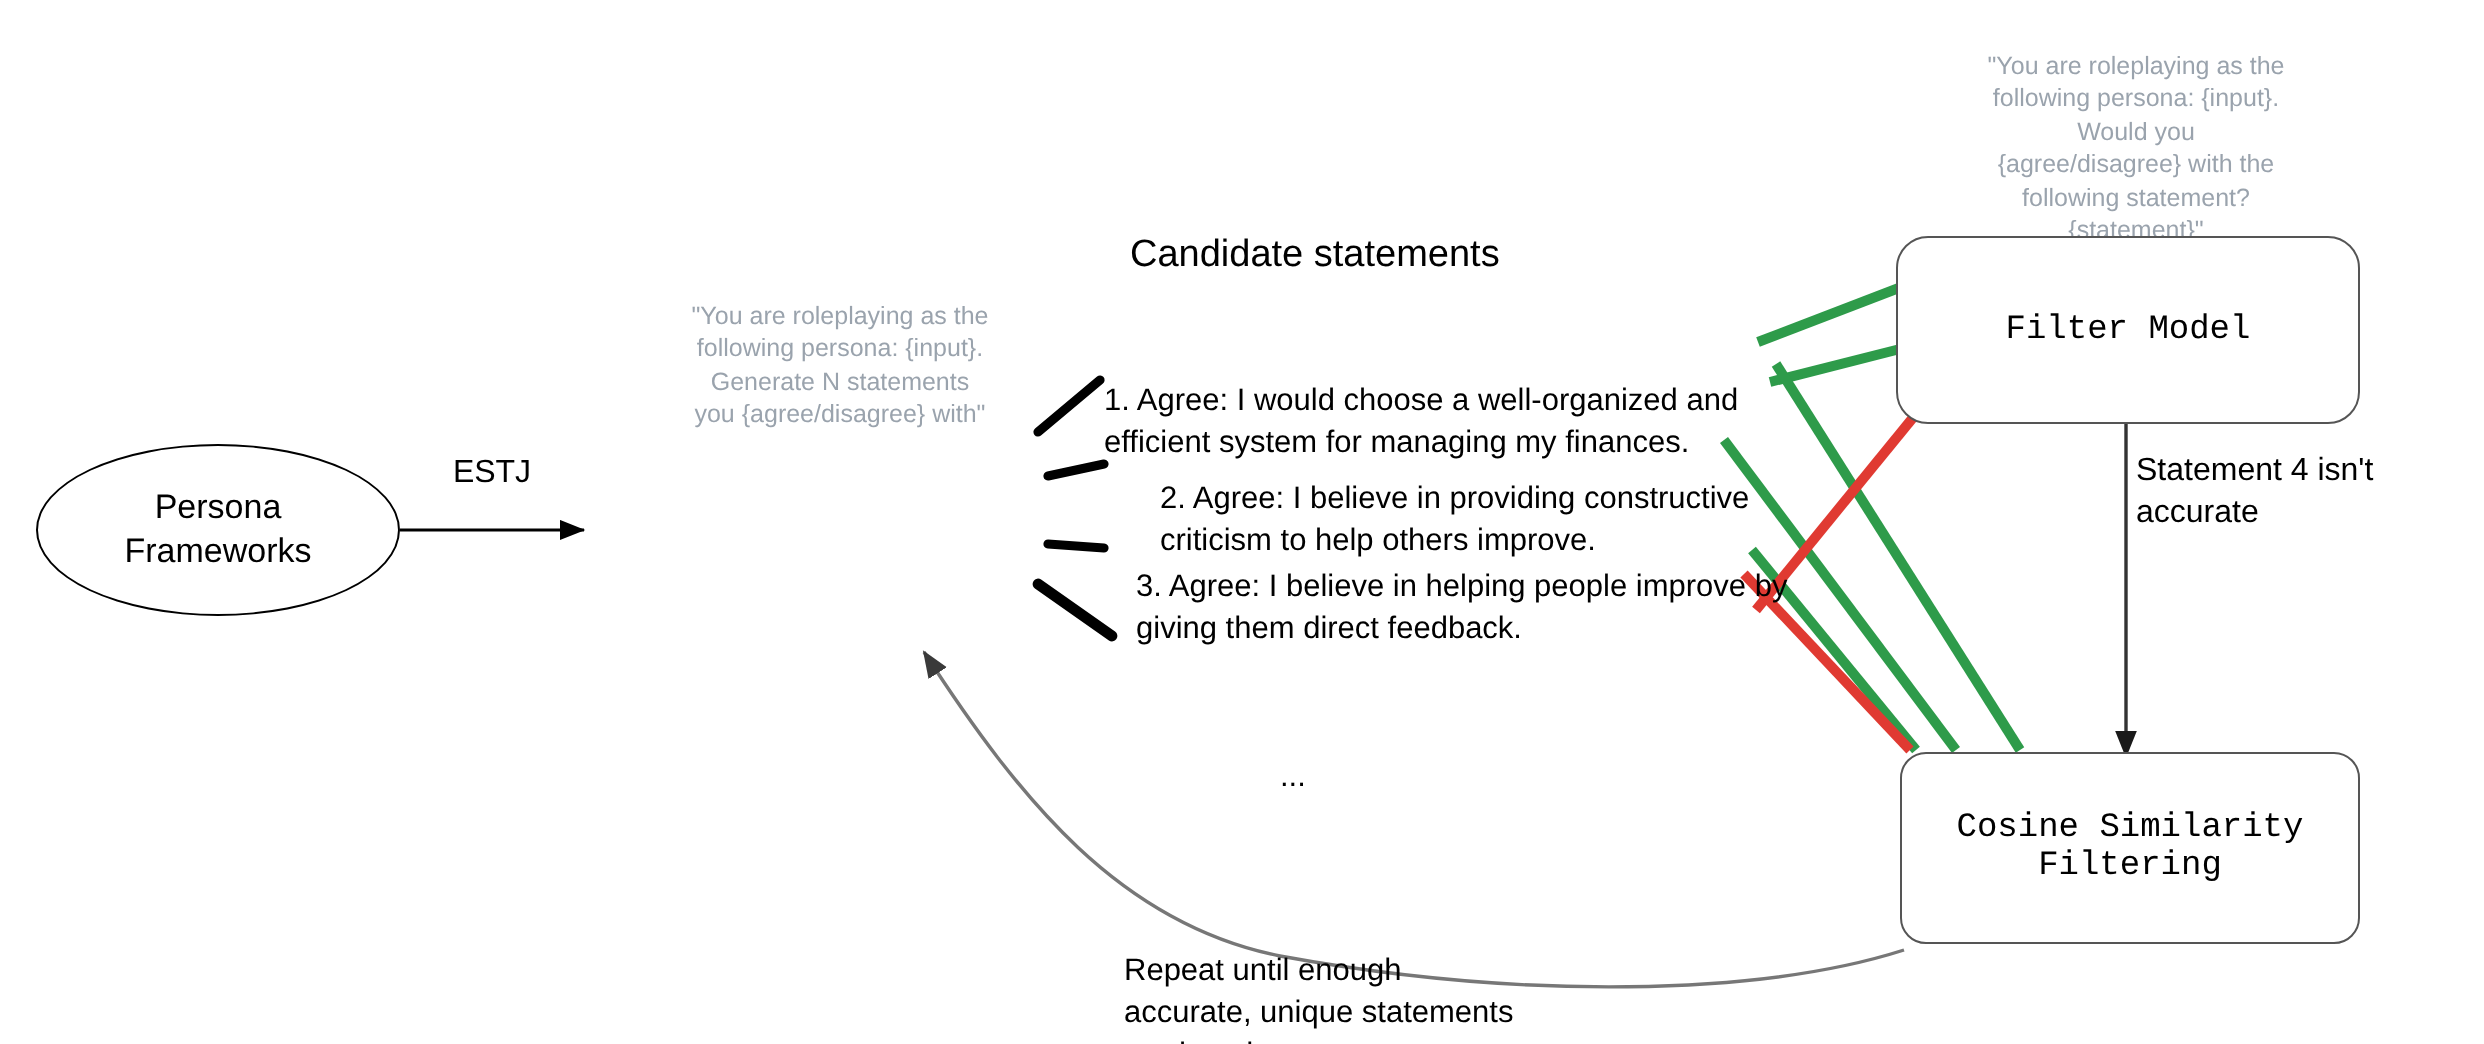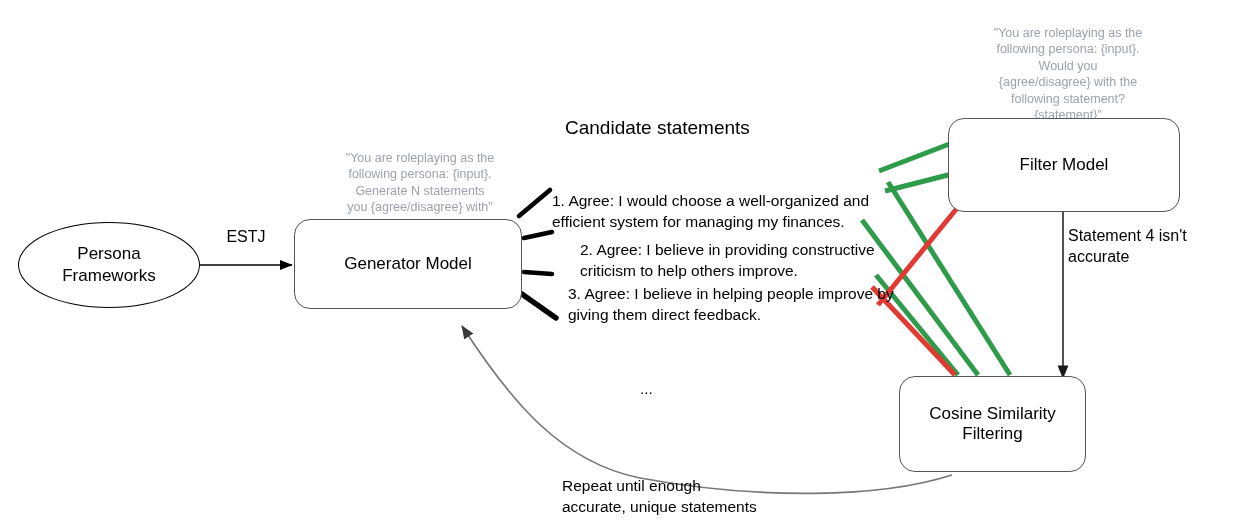--- a/index.html
+++ b/index.html
@@ -38,20 +38,21 @@
   .node-ellipse {
     border: 1.4px solid #000000;
     border-radius: 50%;
     line-height: 1.28;
     font-size: 17px;
   }
   .node-box {
     border: 1.3px solid #555555;
     border-radius: 16px;
     font-size: 17px;
+    font-family: Liberation Mono, monospace;
   }
   .prompt-text {
     position: absolute;
     color: #9aa3ad;
     text-align: center;
     font-size: 12.5px;
     line-height: 1.32;
   }
   .stmt {
     position: absolute;
@@ -119,23 +120,20 @@
 
   <div class="node node-ellipse" style="left:18px; top:222px; width:182px; height:86px;">
     <span style="white-space: pre-line;">Persona
 Frameworks</span>
   </div>
 
   <div class="edge-label" style="left:200px; top:227px; width:92px;">
     <span>ESTJ</span>
   </div>
 
-  <div class="node node-box" style="left:294px; top:219px; width:228px; height:90px;">
-    <span>Generator Model</span>
-  </div>
 
   <div class="prompt-text" style="left:322px; top:133px; width:196px; white-space: pre-line;">
     <span>"You are roleplaying as the
 following persona: {input}.
 Generate N statements
 you {agree/disagree} with"</span>
   </div>
 
   <div class="section-title" style="left:565px; top:117px; width:330px;">
     <span>Candidate statements</span>
@@ -171,21 +169,21 @@
   </div>
 
   <div class="node node-box" style="left:948px; top:118px; width:232px; height:94px;">
     <span>Filter Model</span>
   </div>
 
   <div class="edge-label" style="left:1068px; top:226px; width:175px; text-align:left;">
     <span>Statement 4 isn't accurate</span>
   </div>
 
-  <div class="node node-box" style="left:899px; top:376px; width:187px; height:96px;">
+  <div class="node node-box" style="left:950px; top:376px; width:230px; height:96px;border-radius:13px;">
     <span>Cosine Similarity Filtering</span>
   </div>
 
 
   <div class="stmt" style="left:562px; top:455px; width:222px; font-size:15.5px;">
     <span>Repeat until enough
 accurate, unique statements
 produced</span>
   </div>
 

